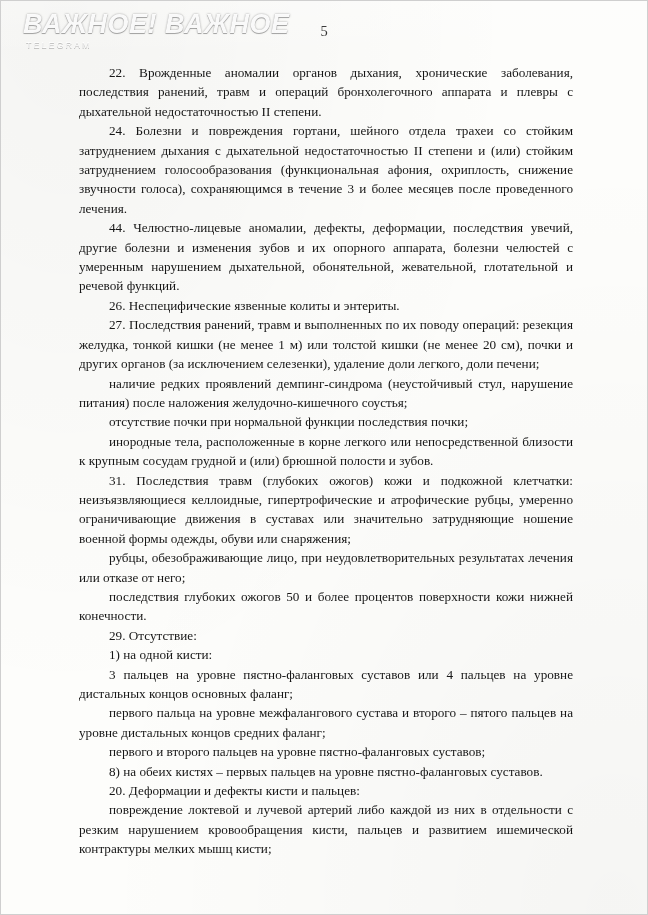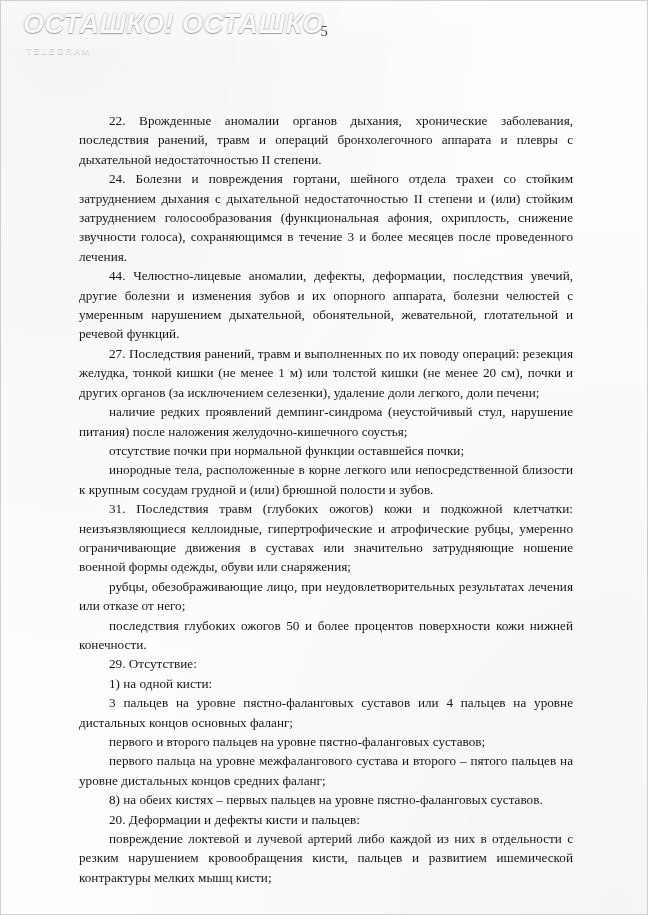--- a/index.html
+++ b/index.html
@@ -55,42 +55,41 @@
     line-height: 30px;
     white-space: nowrap;
   }
   .watermark .wm-sub {
     font-family: "Liberation Sans", sans-serif;
     font-size: 9px;
     letter-spacing: 2px;
     color: rgba(255,255,255,0.9);
     text-shadow: 0 1px 0 rgba(120,120,120,0.5);
     margin-left: 3px;
-    margin-top: 7px;
+    margin-top: 1px;
   }
   .page-number {
     position: absolute;
     top: 22px;
     left: 0;
     width: 646px;
     text-align: center;
     font-size: 14.5px;
     color: #1a1a1a;
   }
   .content {
     position: absolute;
     left: 78px;
     top: 62px;
     width: 494px;
     font-size: 13.2px;
     line-height: 19.4px;
     color: #161616;
     text-align: justify;
     text-justify: inter-word;
-    margin-top: 48px;
   }
   .para {
     margin: 0;
     text-indent: 30px;
     text-align: justify;
   }
   .para.sub {
     text-indent: 30px;
   }
   .blur-top {
@@ -108,38 +107,39 @@
 
 <div class="page">
   <div class="page-inner">
 
     <div class="page-number">5</div>
 
     <div class="content">
       <p class="para">22. Врожденные аномалии органов дыхания, хронические заболевания, последствия ранений, травм и операций бронхолегочного аппарата и плевры с дыхательной недостаточностью II степени.</p>
       <p class="para">24. Болезни и повреждения гортани, шейного отдела трахеи со стойким затруднением дыхания с дыхательной недостаточностью II степени и (или) стойким затруднением голосообразования (функциональная афония, охриплость, снижение звучности голоса), сохраняющимся в течение 3 и более месяцев после проведенного лечения.</p>
       <p class="para">44. Челюстно-лицевые аномалии, дефекты, деформации, последствия увечий, другие болезни и изменения зубов и их опорного аппарата, болезни челюстей с умеренным нарушением дыхательной, обонятельной, жевательной, глотательной и речевой функций.</p>
+      <p class="para">26. Неспецифические язвенные колиты и энтериты.</p>
       <p class="para">27. Последствия ранений, травм и выполненных по их поводу операций: резекция желудка, тонкой кишки (не менее 1 м) или толстой кишки (не менее 20 см), почки и других органов (за исключением селезенки), удаление доли легкого, доли печени;</p>
       <p class="para sub">наличие редких проявлений демпинг-синдрома (неустойчивый стул, нарушение питания) после наложения желудочно-кишечного соустья;</p>
-      <p class="para sub">отсутствие почки при нормальной функции оставшейся почки;</p>
+      <p class="para sub">отсутствие почки при нормальной функции последствия почки;</p>
       <p class="para sub">инородные тела, расположенные в корне легкого или непосредственной близости к крупным сосудам грудной и (или) брюшной полости и зубов.</p>
       <p class="para">31. Последствия травм (глубоких ожогов) кожи и подкожной клетчатки: неизъязвляющиеся келлоидные, гипертрофические и атрофические рубцы, умеренно ограничивающие движения в суставах или значительно затрудняющие ношение военной формы одежды, обуви или снаряжения;</p>
       <p class="para sub">рубцы, обезображивающие лицо, при неудовлетворительных результатах лечения или отказе от него;</p>
       <p class="para sub">последствия глубоких ожогов 50 и более процентов поверхности кожи нижней конечности.</p>
       <p class="para">29. Отсутствие:</p>
       <p class="para sub">1) на одной кисти:</p>
       <p class="para sub">3 пальцев на уровне пястно-фаланговых суставов или 4 пальцев на уровне дистальных концов основных фаланг;</p>
+      <p class="para sub">первого пальца на уровне межфалангового сустава и второго – пятого пальцев на уровне дистальных концов средних фаланг;</p>
       <p class="para sub">первого и второго пальцев на уровне пястно-фаланговых суставов;</p>
-      <p class="para sub">первого пальца на уровне межфалангового сустава и второго – пятого пальцев на уровне дистальных концов средних фаланг;</p>
       <p class="para sub">8) на обеих кистях – первых пальцев на уровне пястно-фаланговых суставов.</p>
       <p class="para">20. Деформации и дефекты кисти и пальцев:</p>
       <p class="para sub">повреждение локтевой и лучевой артерий либо каждой из них в отдельности с резким нарушением кровообращения кисти, пальцев и развитием ишемической контрактуры мелких мышц кисти;</p>
     </div>
 
     <div class="blur-top"></div>
 
     <div class="watermark">
-      <div class="wm-main">ОСТАШКО! ОСТАШКО</div>
+      <div class="wm-main">ВАЖНОЕ! ВАЖНОЕ</div>
       <div class="wm-sub">TELEGRAM</div>
     </div>
 
   </div>
 </div>
 
 </body></html>

